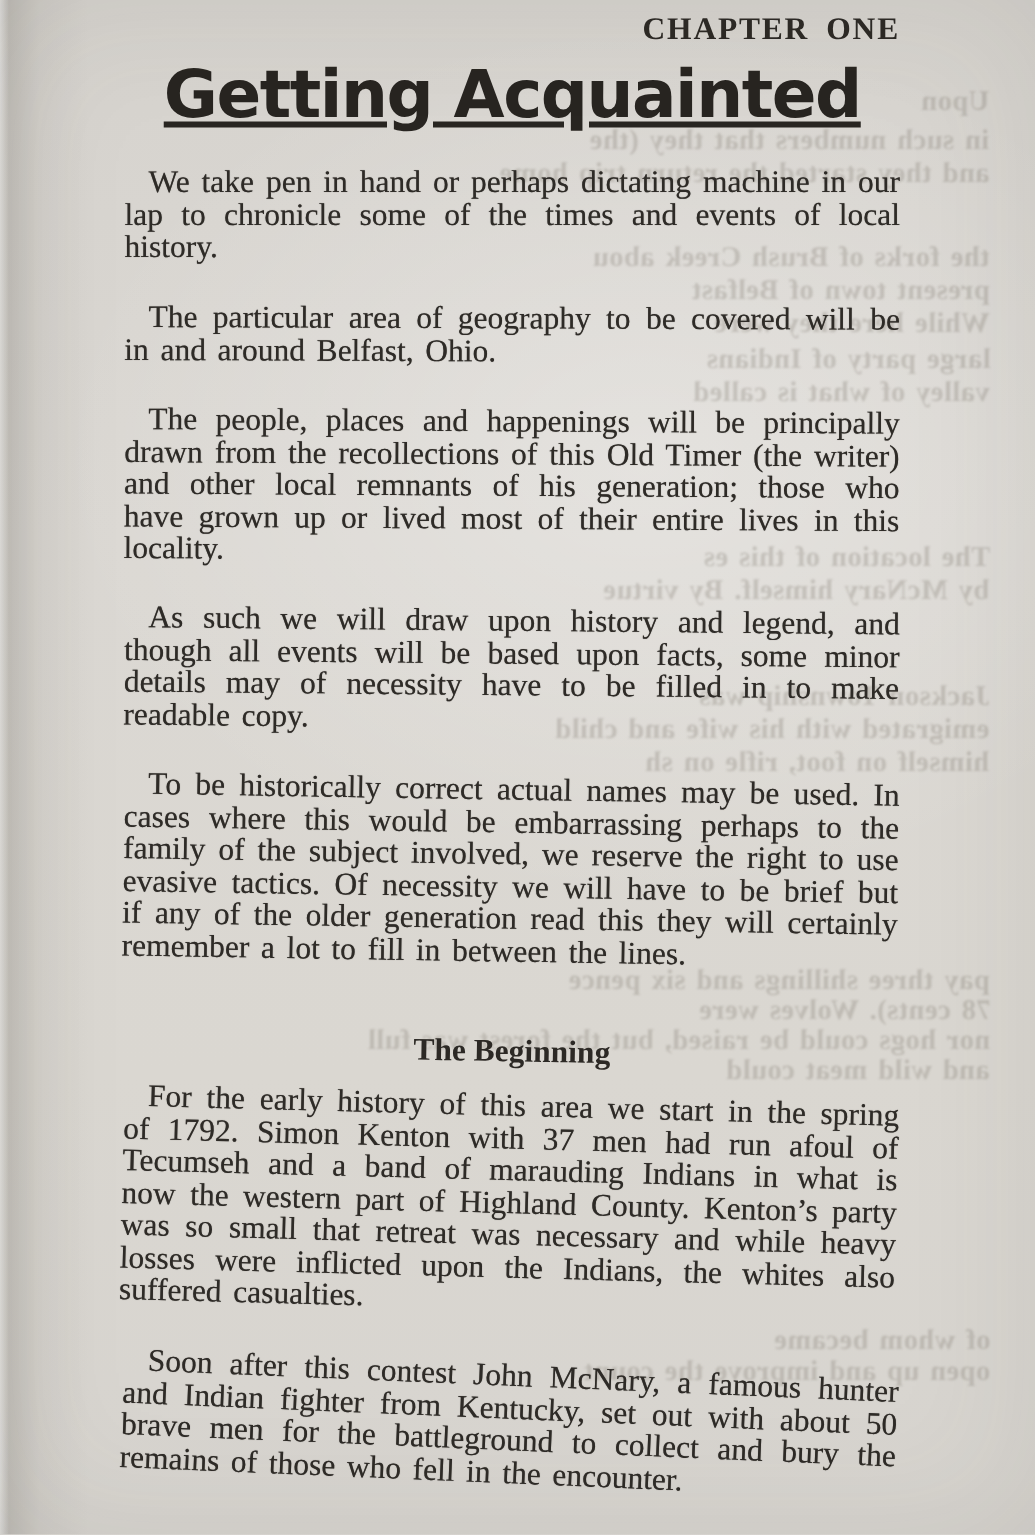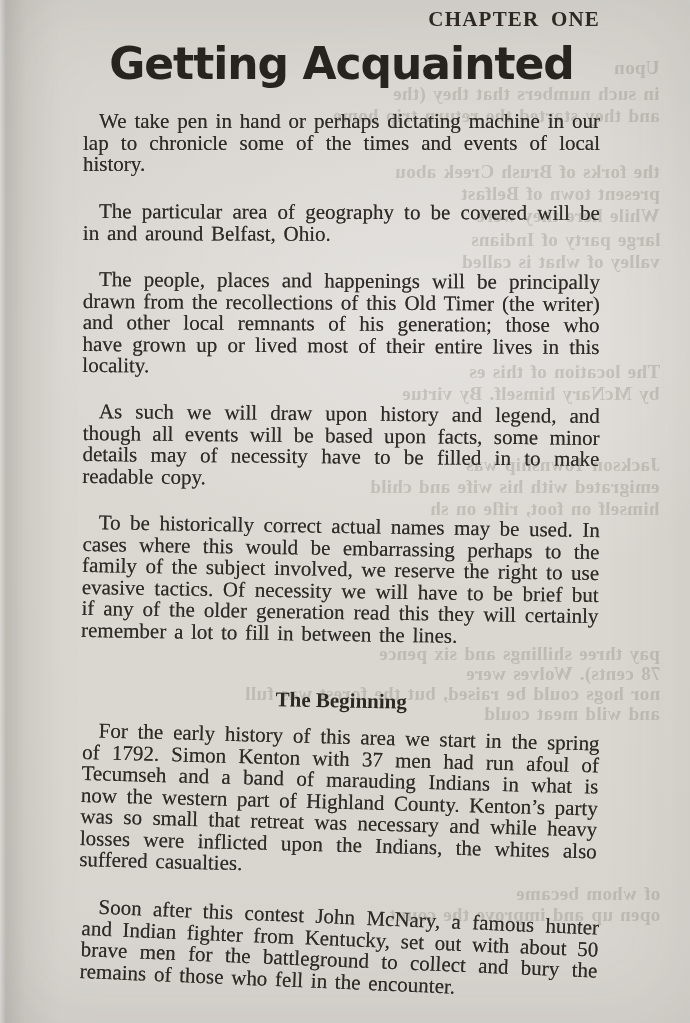--- a/index.html
+++ b/index.html
@@ -62,20 +62,21 @@
     letter-spacing: 1.2px;
     word-spacing: 5px;
     color: #2c2925;
   }
   h1.title {
     margin: 7px 0 21px 0;
     text-align: center;
     font: bold 44px/52px "DejaVu Sans", sans-serif;
     letter-spacing: -1px;
     color: #282521;
+    text-decoration: underline;
   }
   .content p {
     margin: 0 0 25px 0;
     font: 21px/21.5px "Liberation Serif", serif;
     text-align: justify;
     text-indent: 16px;
     word-spacing: 2.5px;
     color: #2e2b27;
     text-shadow: 0 0 0.5px rgba(46,43,39,0.7);
     transform-origin: left top;

